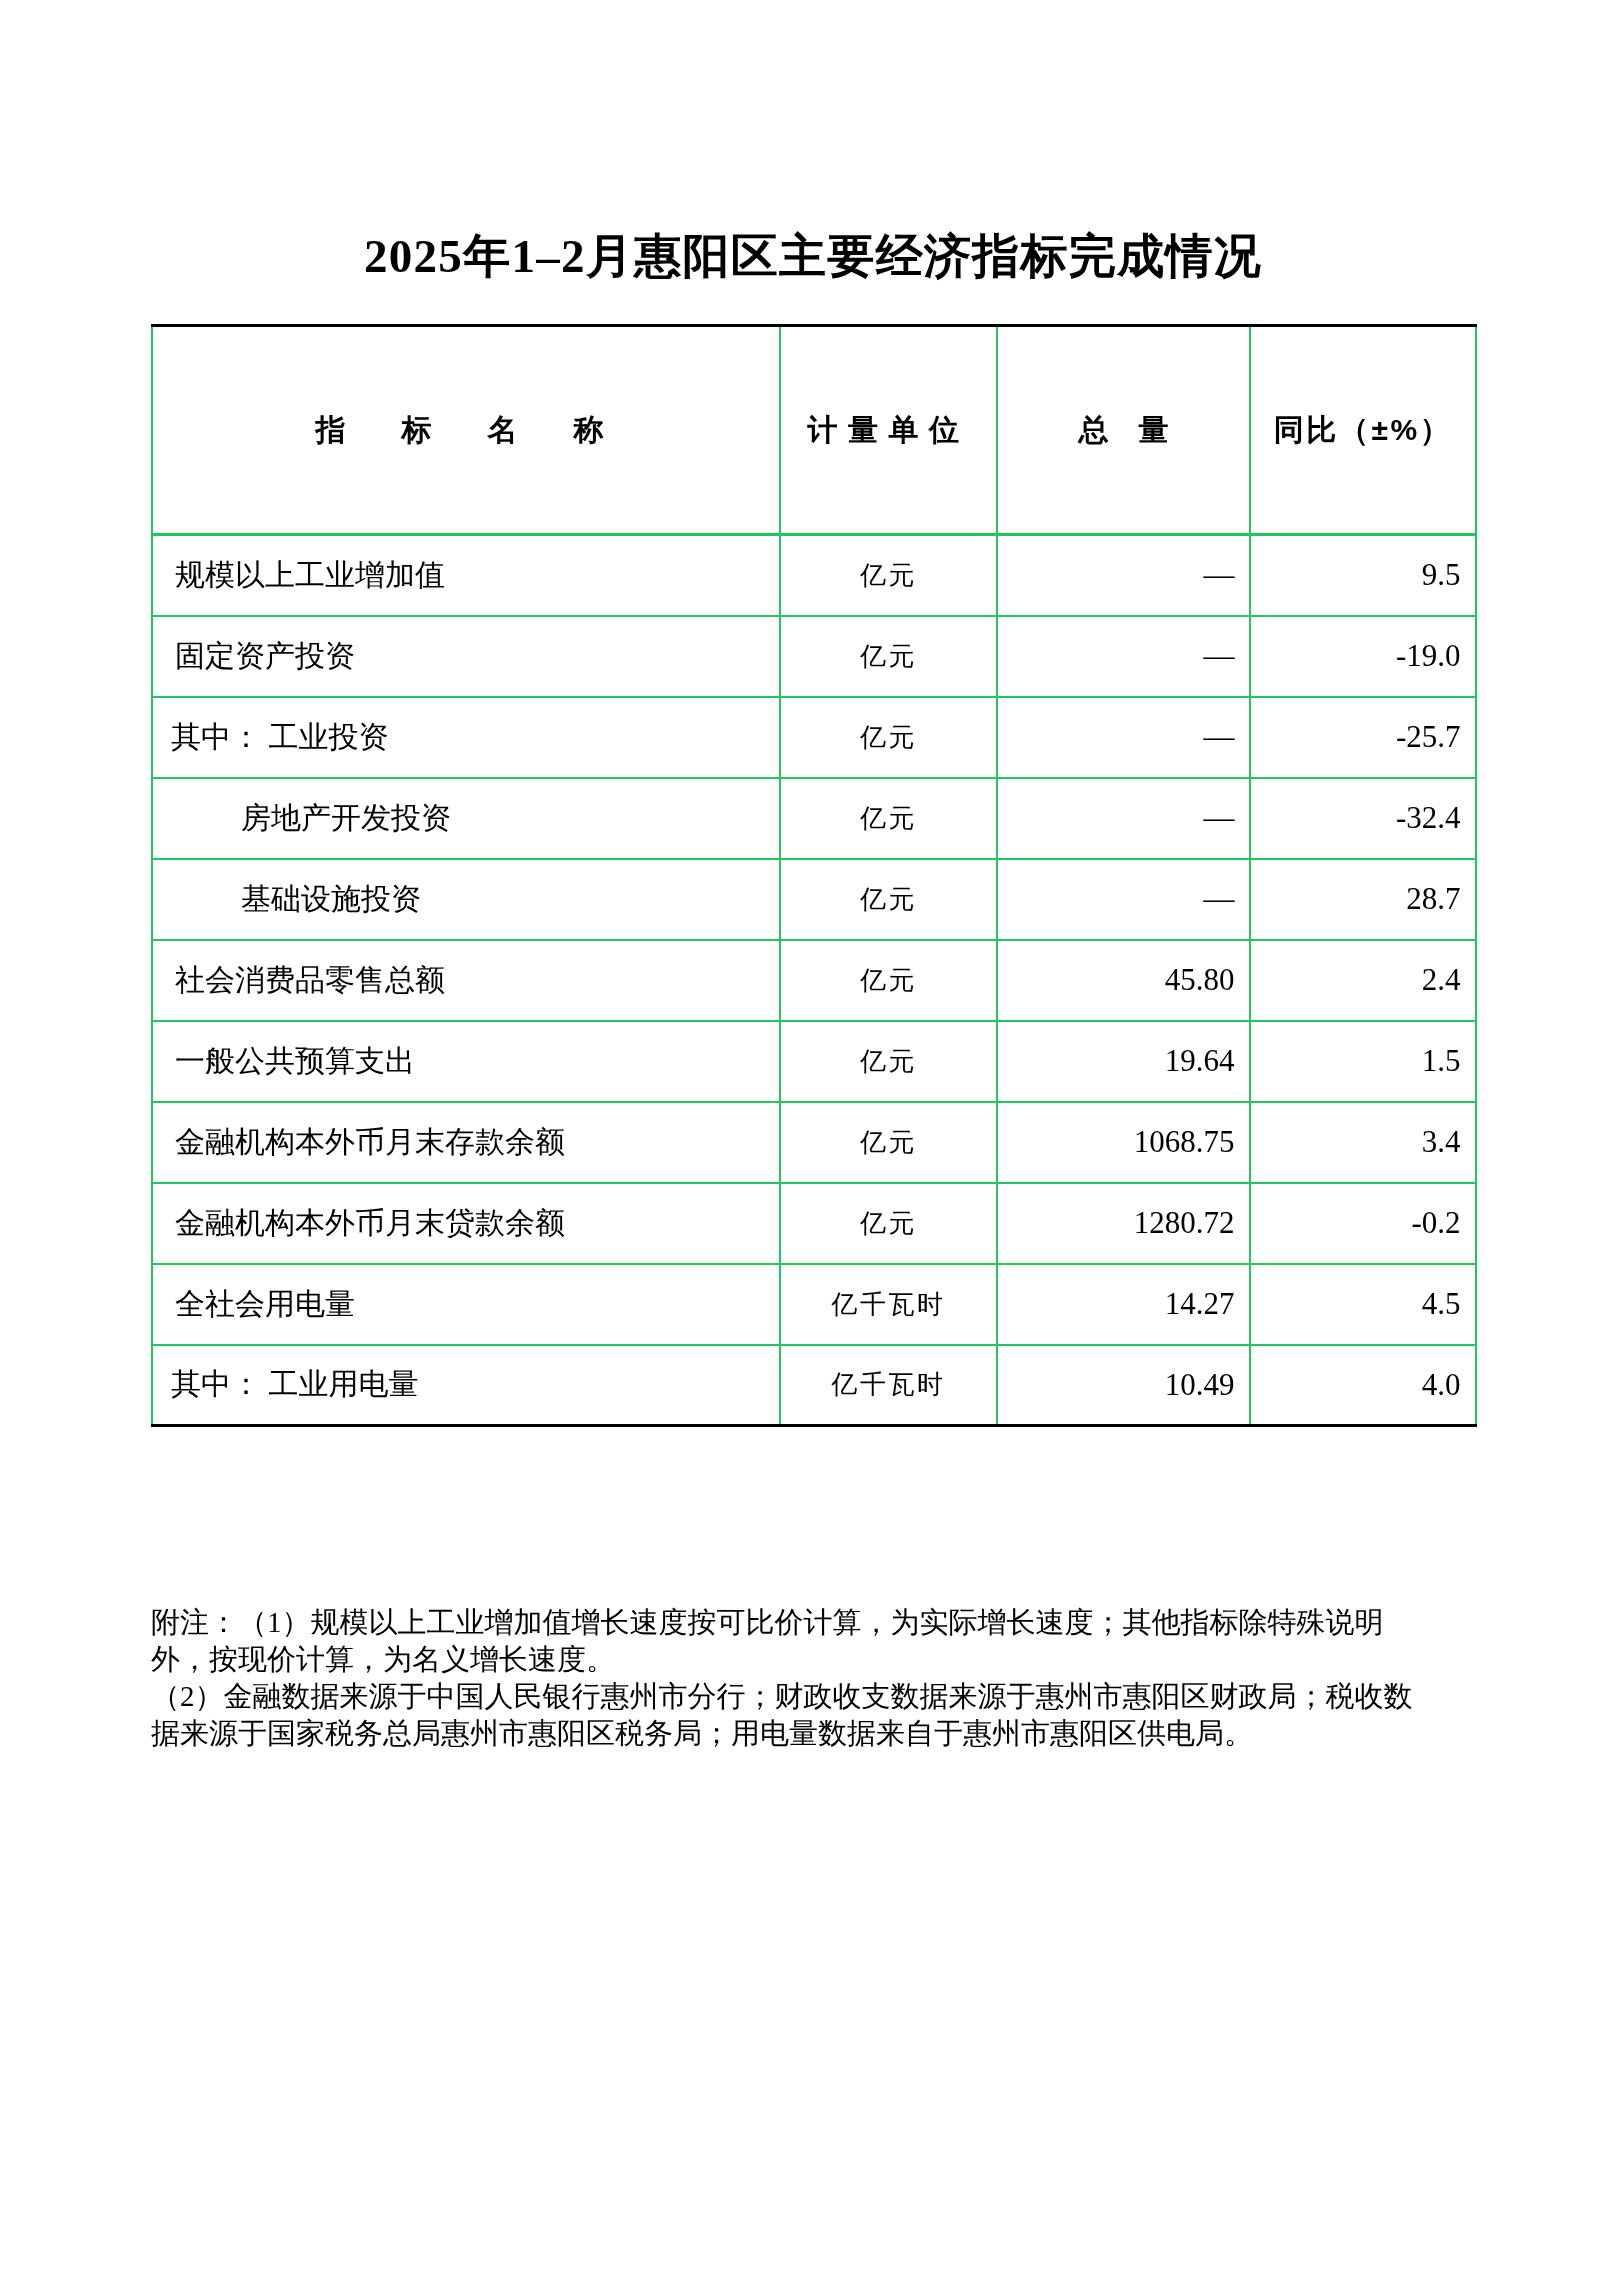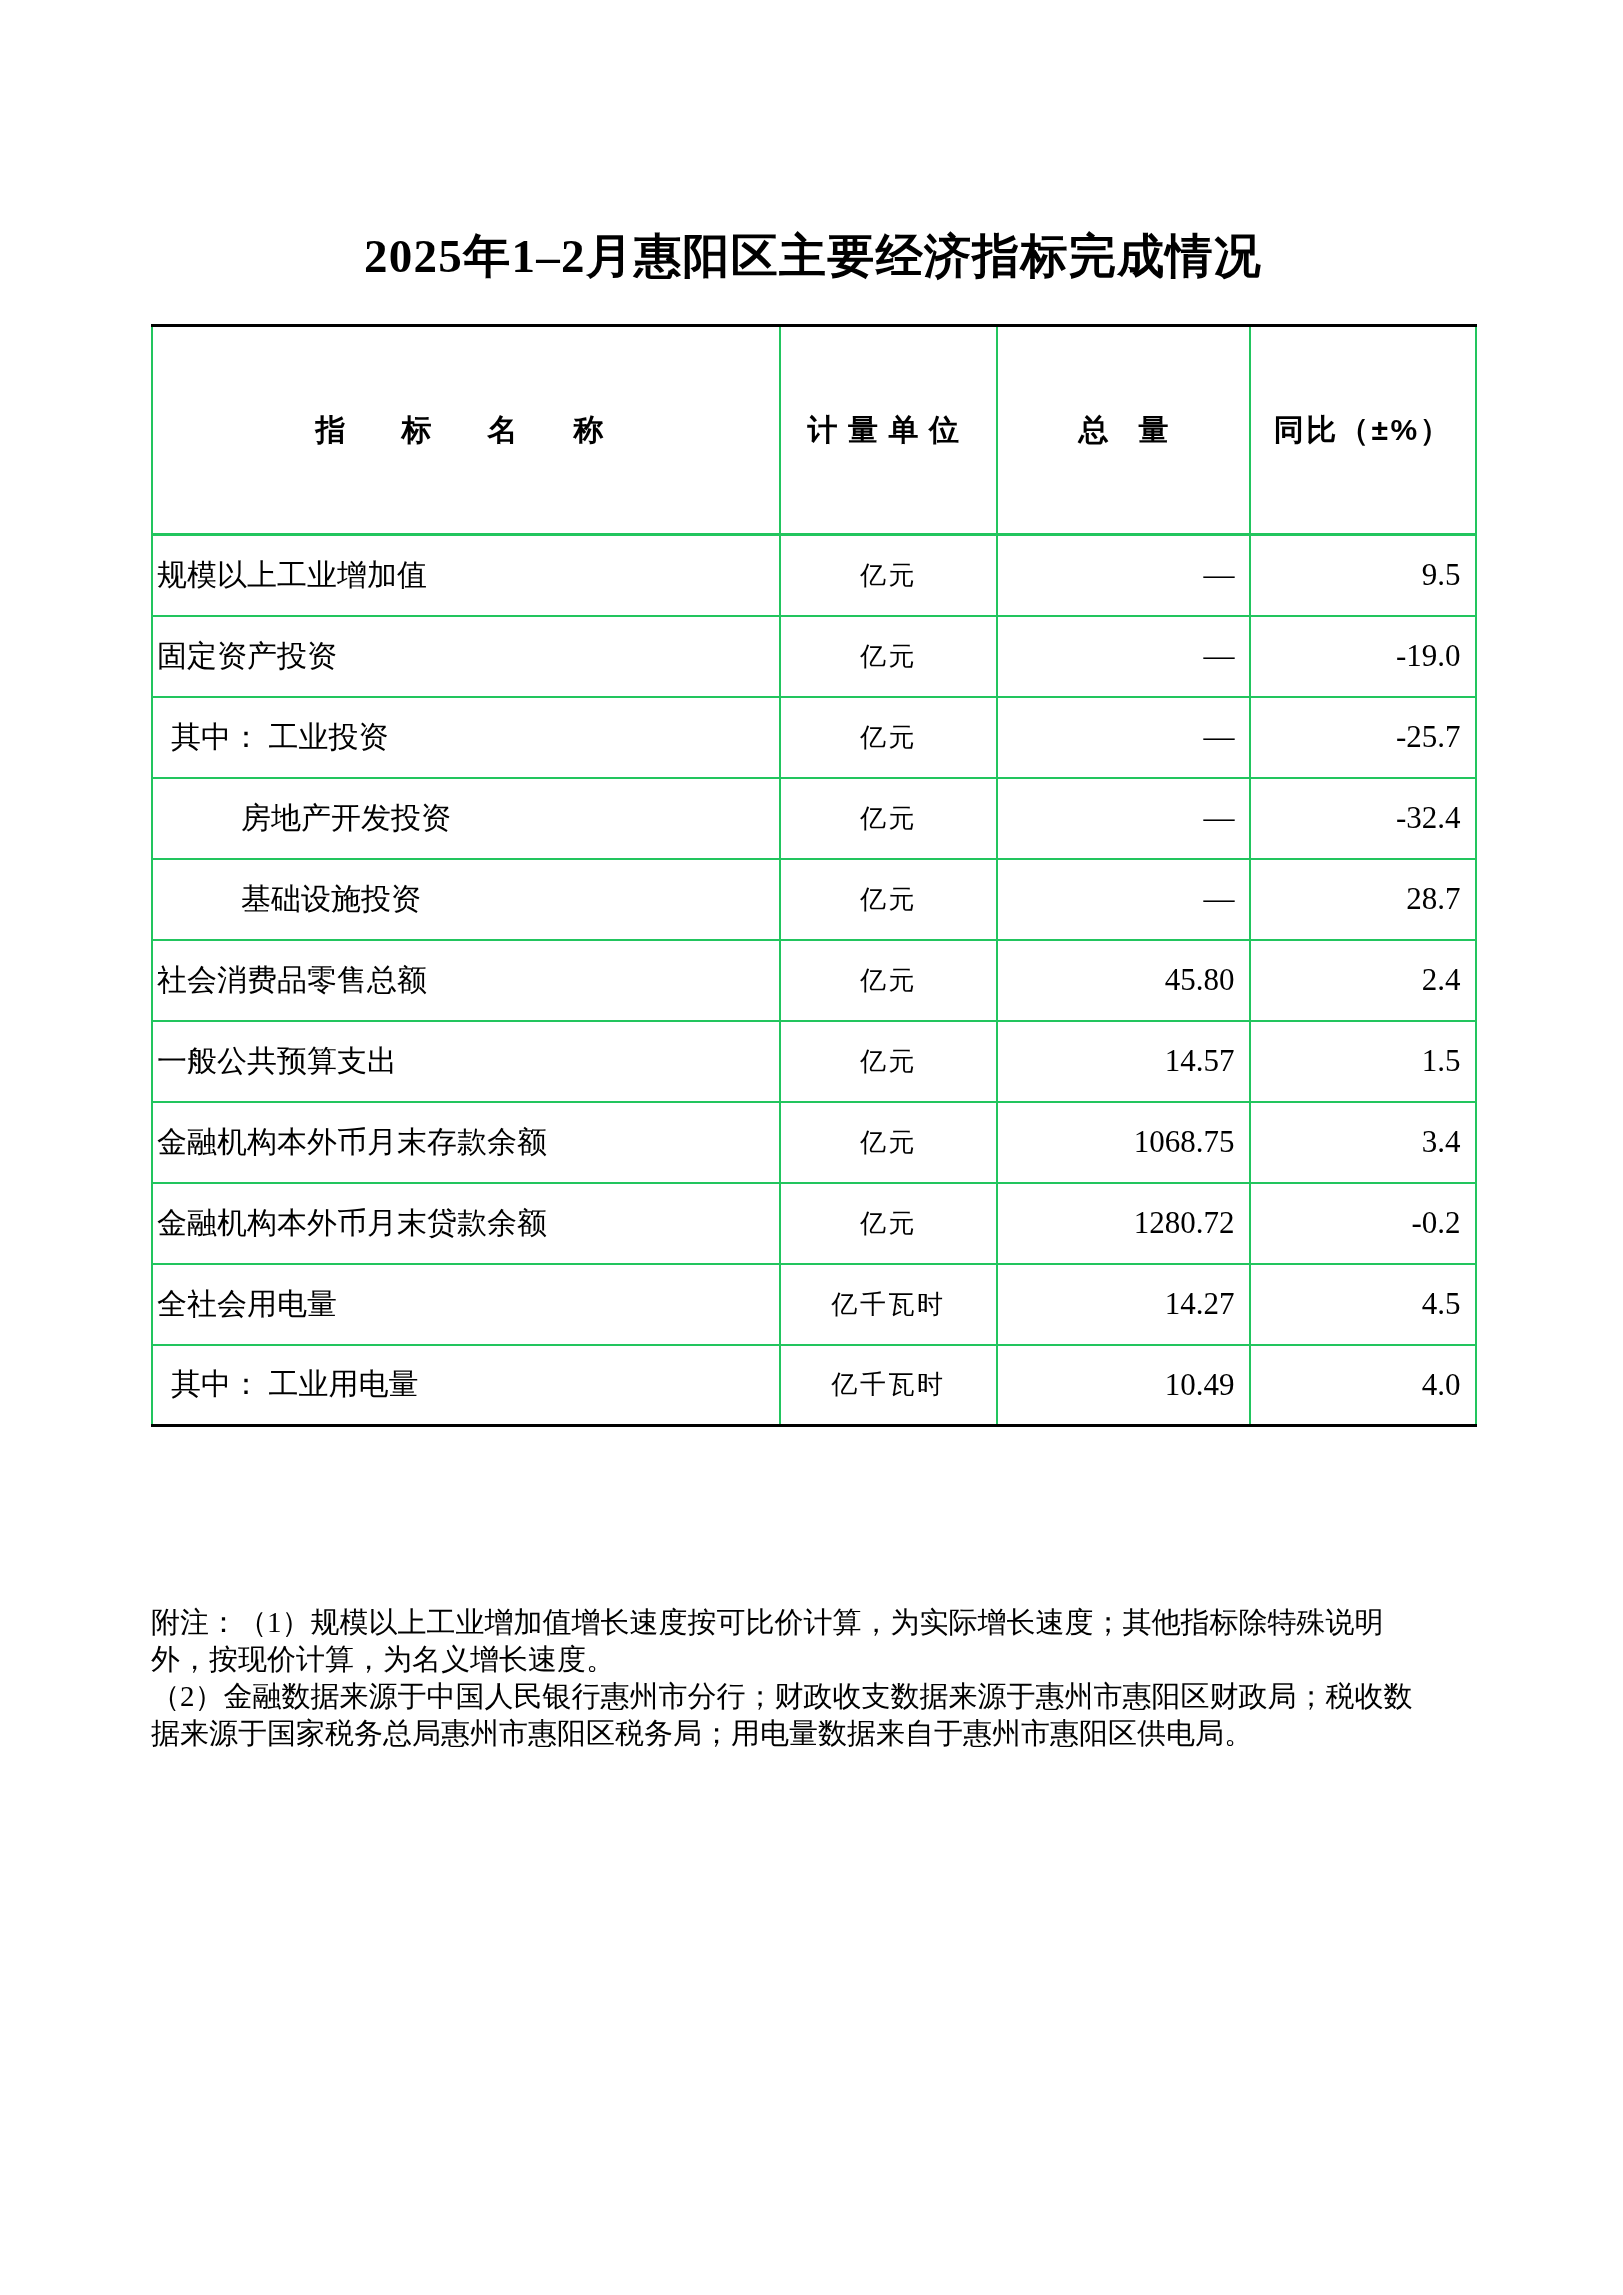--- a/index.html
+++ b/index.html
@@ -46,21 +46,21 @@
     text-align:center;
     white-space:nowrap;
   }
   .th-indicator{letter-spacing:13px;}
   .th-unit{letter-spacing:10.5px;}
   .th-total{letter-spacing:0;}
   .th-yoy{letter-spacing:2.6px;}
   td.name{
     font-size:30px;
     text-align:left;
-    padding-left:4px;
+    padding-left:22px;
     white-space:nowrap;
   }
   td.name.lv1{padding-left:18px;}
   td.name.lv2{padding-left:88px;}
   td.unit{
     font-size:26px;
     text-align:center;
     letter-spacing:2.6px;
     white-space:nowrap;
   }
@@ -135,21 +135,21 @@
       </tr>
       <tr>
         <td class="name lv0">社会消费品零售总额</td>
         <td class="unit">亿元</td>
         <td class="total">45.80</td>
         <td class="yoy">2.4</td>
       </tr>
       <tr>
         <td class="name lv0">一般公共预算支出</td>
         <td class="unit">亿元</td>
-        <td class="total">14.57</td>
+        <td class="total">19.64</td>
         <td class="yoy">1.5</td>
       </tr>
       <tr>
         <td class="name lv0">金融机构本外币月末存款余额</td>
         <td class="unit">亿元</td>
         <td class="total">1068.75</td>
         <td class="yoy">3.4</td>
       </tr>
       <tr>
         <td class="name lv0">金融机构本外币月末贷款余额</td>

